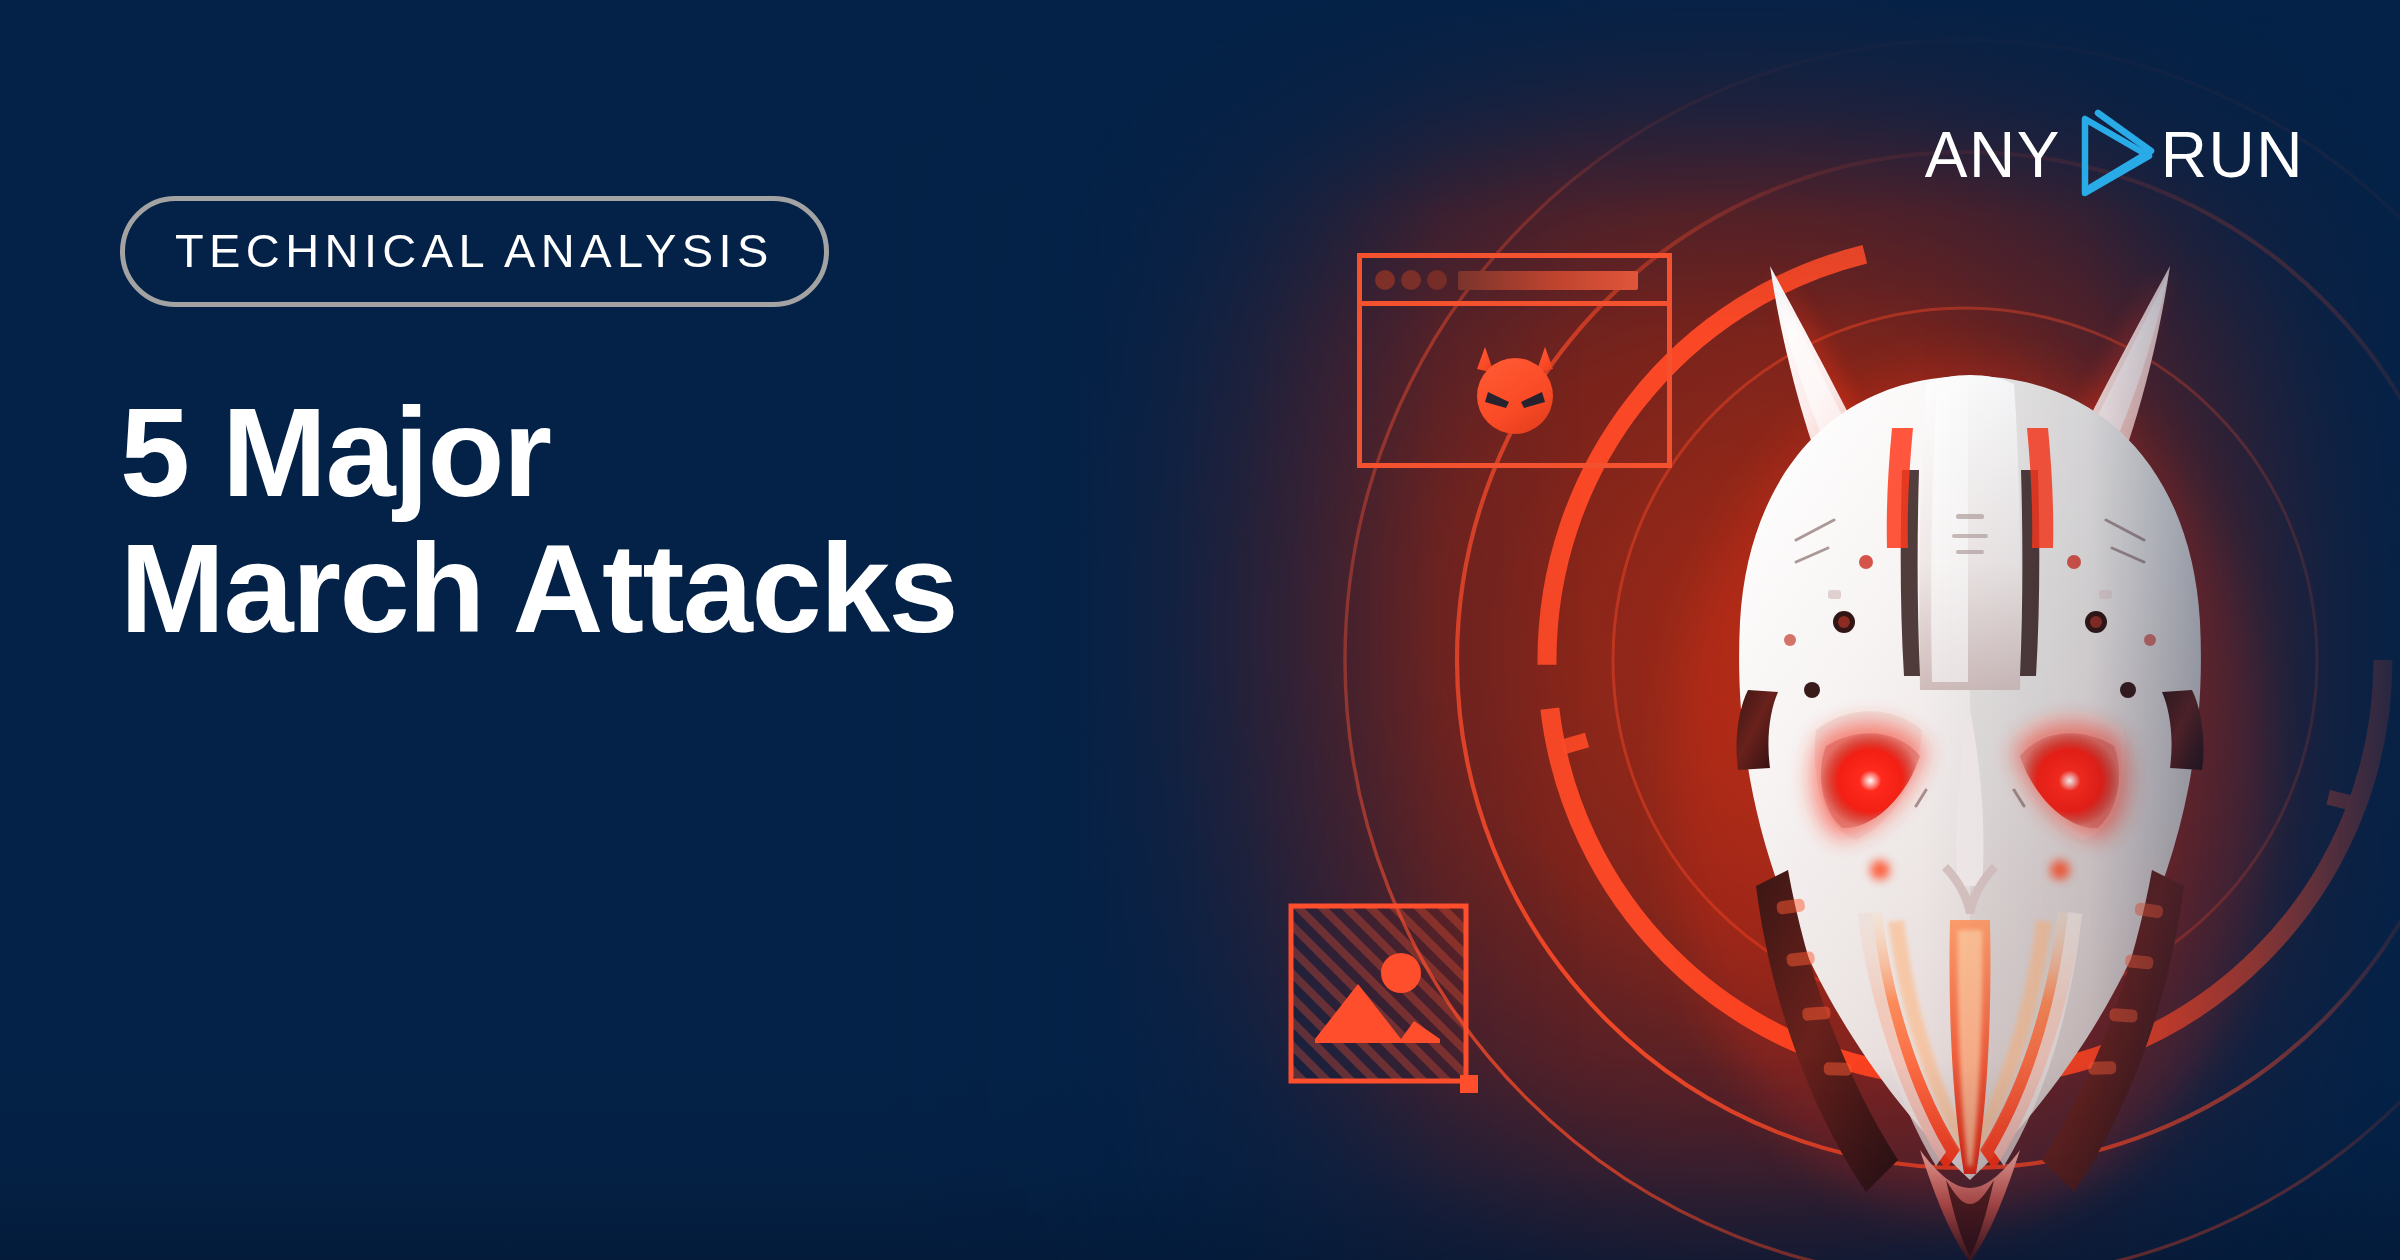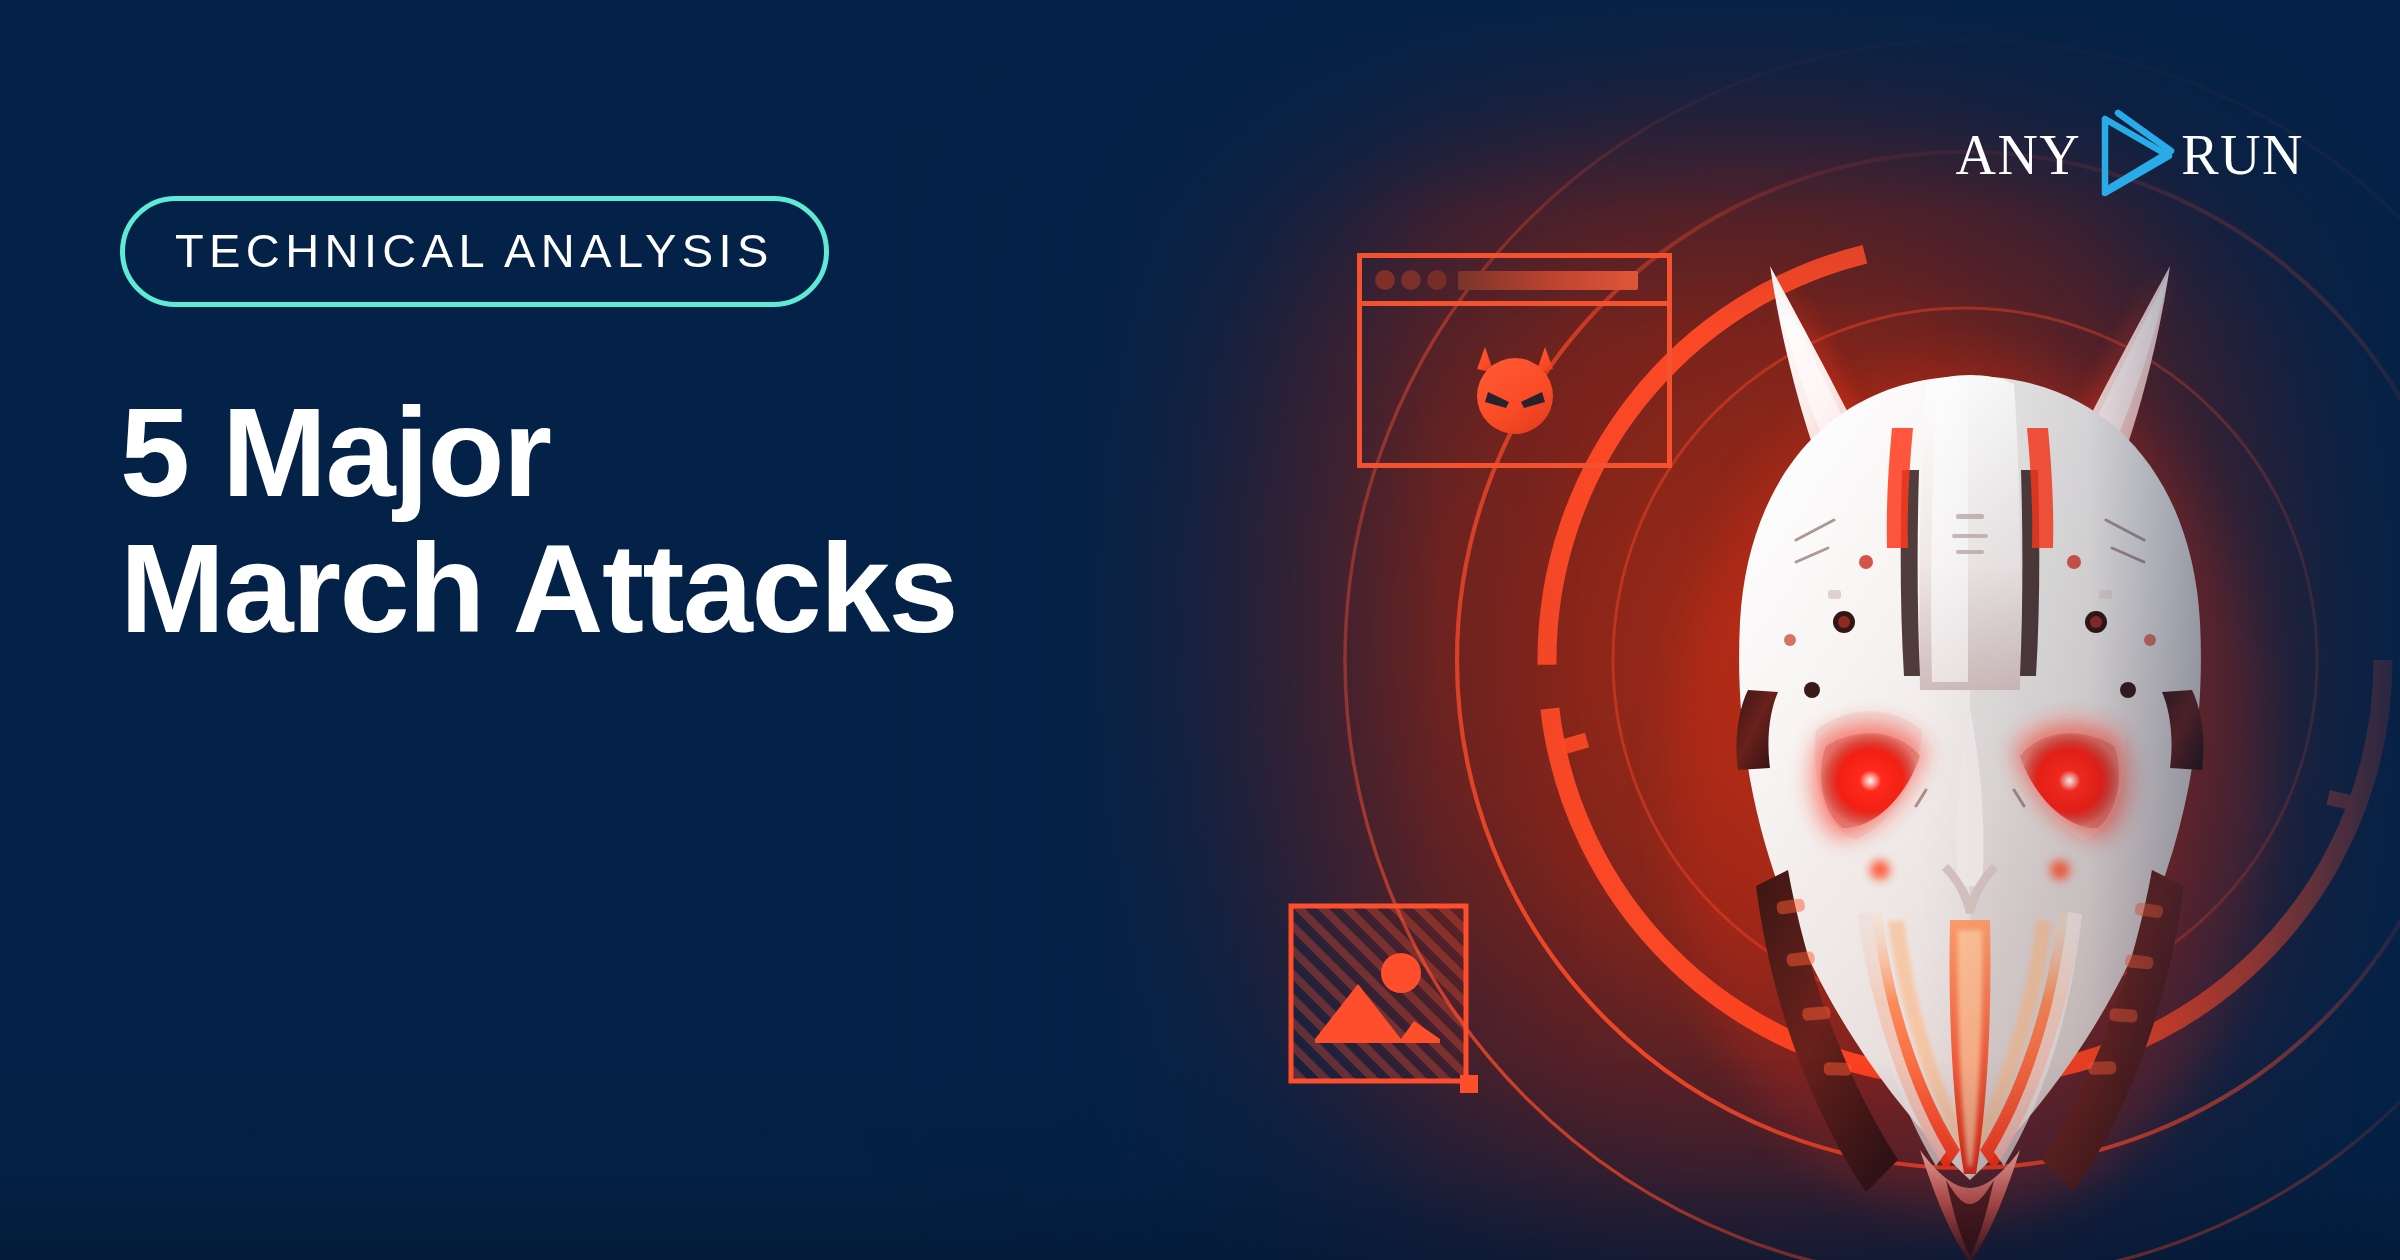--- a/index.html
+++ b/index.html
@@ -114,21 +114,21 @@
   
   .content {
     position: absolute;
     left: 120px;
     top: 196px;
     width: 1250px;
   }
   .badge {
     display: inline-block;
     box-sizing: border-box;
-    border: 5px solid #5eead4;
+    border: 5px solid #a3a3a3;
     border-radius: 70px;
     padding: 26px 50px 28px 50px;
     line-height: 1;
   }
   .badge-text {
     display: block;
     color: #ffffff;
     font-size: 47px;
     font-weight: 400;
     letter-spacing: 5.4px;
@@ -164,25 +164,25 @@
   .logo {
     position: absolute;
     right: 96px;
     top: 116px;
     display: flex;
     align-items: center;
     height: 78px;
   }
   .logo-word {
     color: #ffffff;
-    font-size: 56px;
+    font-size: 64px;
     font-weight: 400;
     letter-spacing: 1.5px;
     line-height: 1;
-    font-family: Liberation Serif, serif;
+    font-family: Liberation Sans, sans-serif;
   }
   .logo-mark {
     width: 92px;
     height: 96px;
     margin: 0 4px;
     display: block;
   }
 
   
   .browser-card {

